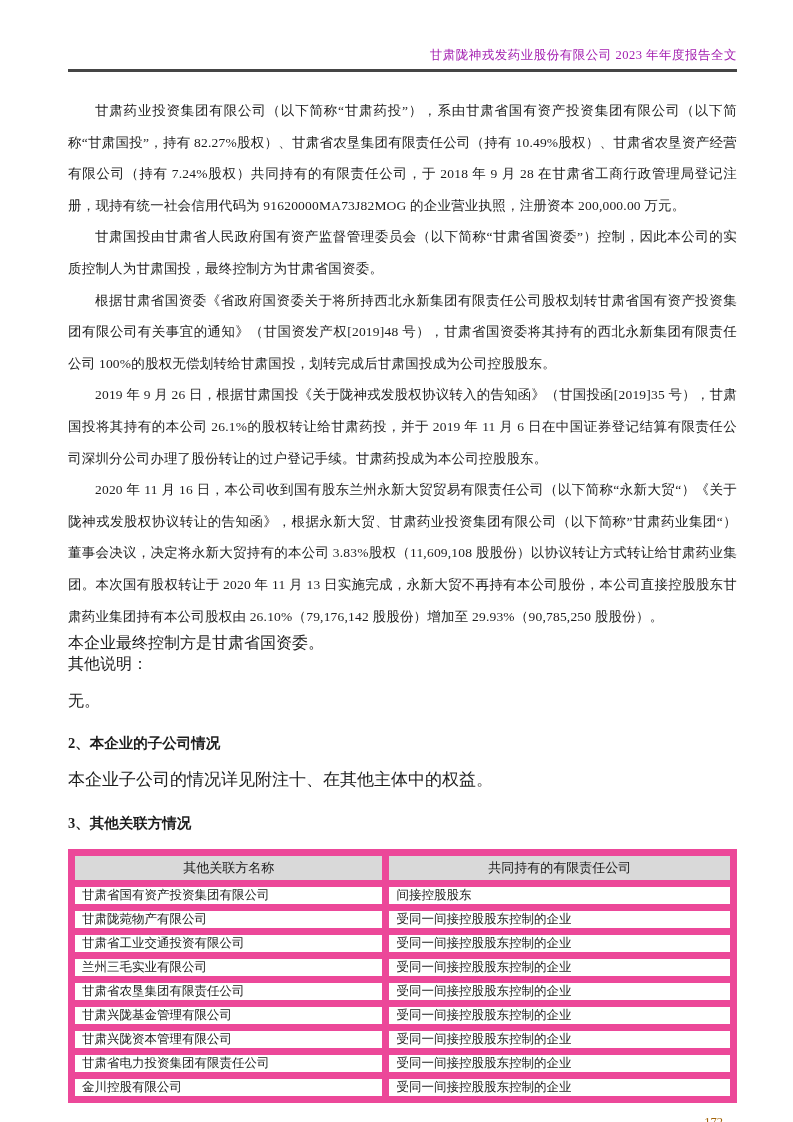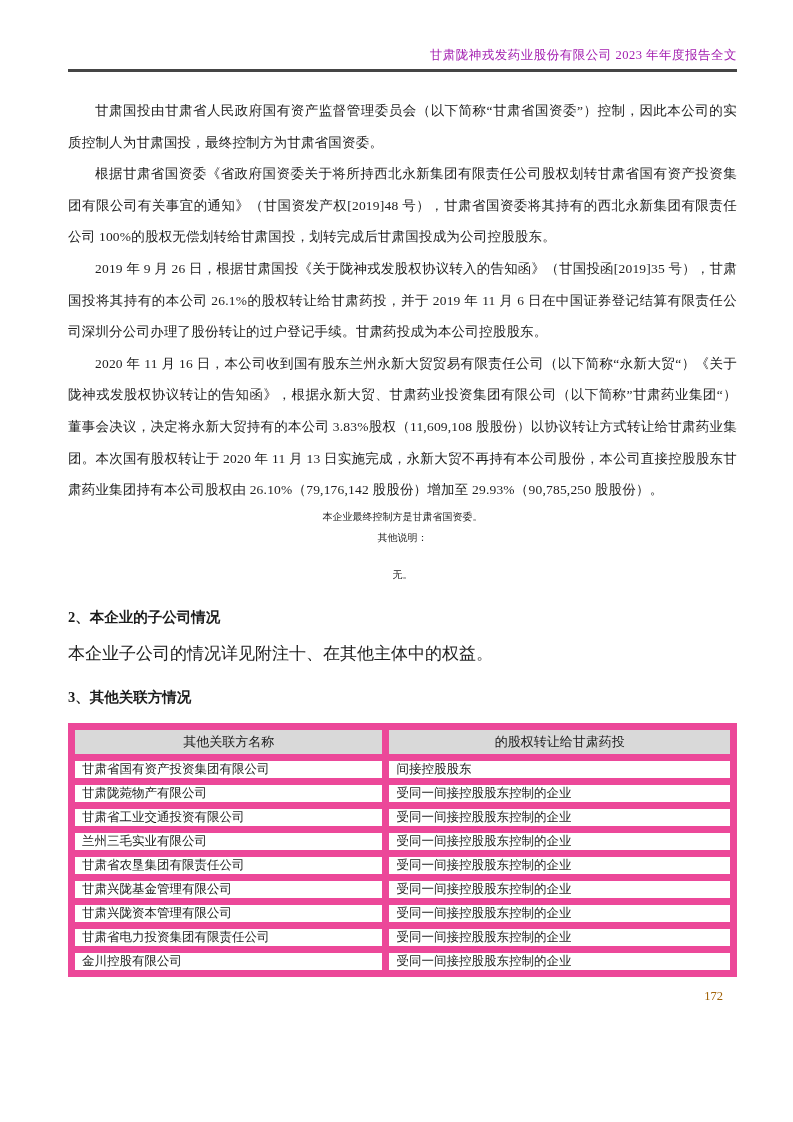--- a/index.html
+++ b/index.html
@@ -29,23 +29,23 @@
   .para{
     margin:0;
     font-size:13.5px;
     line-height:31.6px;
     text-align:justify;
     text-indent:2em;
     letter-spacing:0.2px;
   }
   .plain{
     margin:0;
-    font-size:10px;
+    font-size:16px;
     line-height:21px;
-    text-align:center;
+    text-align:left;
   }
   .plain.gap{margin-top:16px;}
   .sec-heading{
     margin:21px 0 0 0;
     font-size:14.5px;
     font-weight:bold;
     line-height:22px;
   }
   .sec-text{
     margin:15px 0 0 0;
@@ -88,20 +88,21 @@
   }
 </style>
 </head>
 <body>
 
 <div class="page">
 
   <div class="hdr">甘肃陇神戎发药业股份有限公司 2023 年年度报告全文</div>
   <div class="hdr-rule"></div>
 
+  <p class="para">甘肃药业投资集团有限公司（以下简称“甘肃药投”），系由甘肃省国有资产投资集团有限公司（以下简称“甘肃国投”，持有 82.27%股权）、甘肃省农垦集团有限责任公司（持有 10.49%股权）、甘肃省农垦资产经营有限公司（持有 7.24%股权）共同持有的有限责任公司，于 2018 年 9 月 28 在甘肃省工商行政管理局登记注册，现持有统一社会信用代码为 91620000MA73J82MOG 的企业营业执照，注册资本 200,000.00 万元。</p>
   <p class="para">甘肃国投由甘肃省人民政府国有资产监督管理委员会（以下简称“甘肃省国资委”）控制，因此本公司的实质控制人为甘肃国投，最终控制方为甘肃省国资委。</p>
   <p class="para">根据甘肃省国资委《省政府国资委关于将所持西北永新集团有限责任公司股权划转甘肃省国有资产投资集团有限公司有关事宜的通知》（甘国资发产权[2019]48 号），甘肃省国资委将其持有的西北永新集团有限责任公司 100%的股权无偿划转给甘肃国投，划转完成后甘肃国投成为公司控股股东。</p>
   <p class="para">2019 年 9 月 26 日，根据甘肃国投《关于陇神戎发股权协议转入的告知函》（甘国投函[2019]35 号），甘肃国投将其持有的本公司 26.1%的股权转让给甘肃药投，并于 2019 年 11 月 6 日在中国证券登记结算有限责任公司深圳分公司办理了股份转让的过户登记手续。甘肃药投成为本公司控股股东。</p>
   <p class="para">2020 年 11 月 16 日，本公司收到国有股东兰州永新大贸贸易有限责任公司（以下简称“永新大贸“）《关于陇神戎发股权协议转让的告知函》，根据永新大贸、甘肃药业投资集团有限公司（以下简称”甘肃药业集团“）董事会决议，决定将永新大贸持有的本公司 3.83%股权（11,609,108 股股份）以协议转让方式转让给甘肃药业集团。本次国有股权转让于 2020 年 11 月 13 日实施完成，永新大贸不再持有本公司股份，本公司直接控股股东甘肃药业集团持有本公司股权由 26.10%（79,176,142 股股份）增加至 29.93%（90,785,250 股股份）。</p>
 
   <p class="plain">本企业最终控制方是甘肃省国资委。</p>
   <p class="plain">其他说明：</p>
   <p class="plain gap">无。</p>
 
   <h3 class="sec-heading">2、本企业的子公司情况</h3>
@@ -110,21 +111,21 @@
   <h3 class="sec-heading">3、其他关联方情况</h3>
 
   <table class="rel-table">
     <colgroup>
         <col class="col-name">
         <col>
       </colgroup>
     <thead>
       <tr>
         <th>其他关联方名称</th>
-        <th>的股权转让给甘肃药投</th>
+        <th>共同持有的有限责任公司</th>
       </tr>
     </thead>
     <tbody>
       <tr>
         <td>甘肃省国有资产投资集团有限公司</td>
         <td>间接控股股东</td>
       </tr>
       <tr>
         <td>甘肃陇菀物产有限公司</td>
         <td>受同一间接控股股东控制的企业</td>

